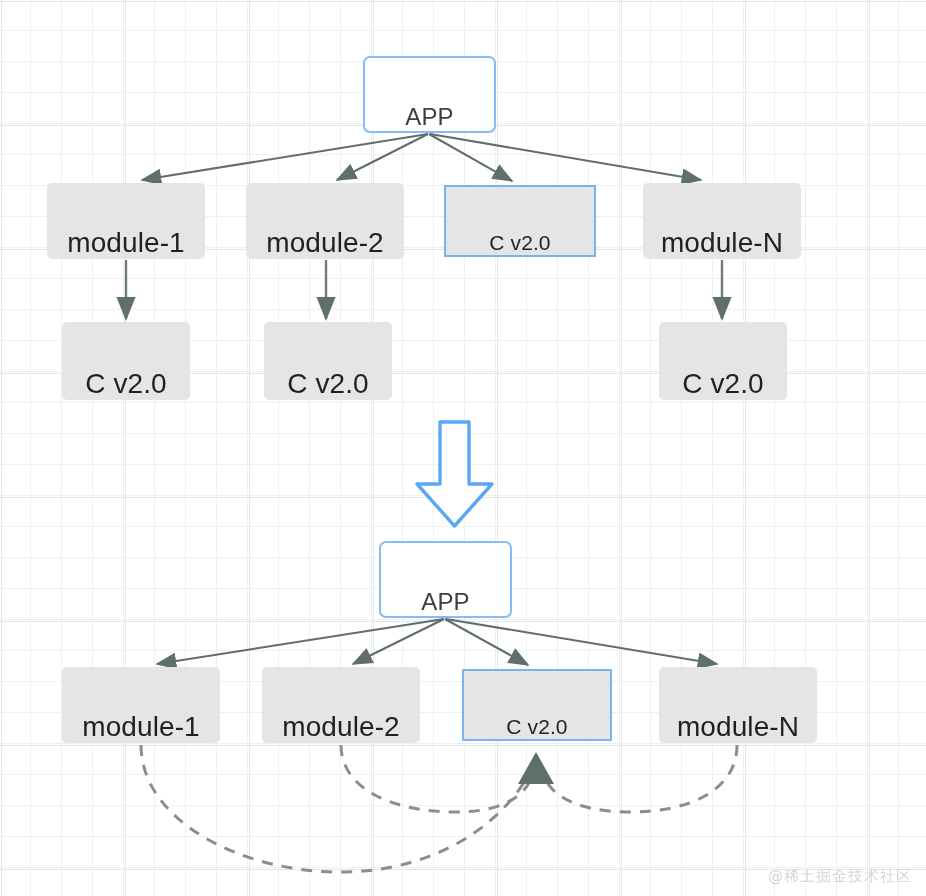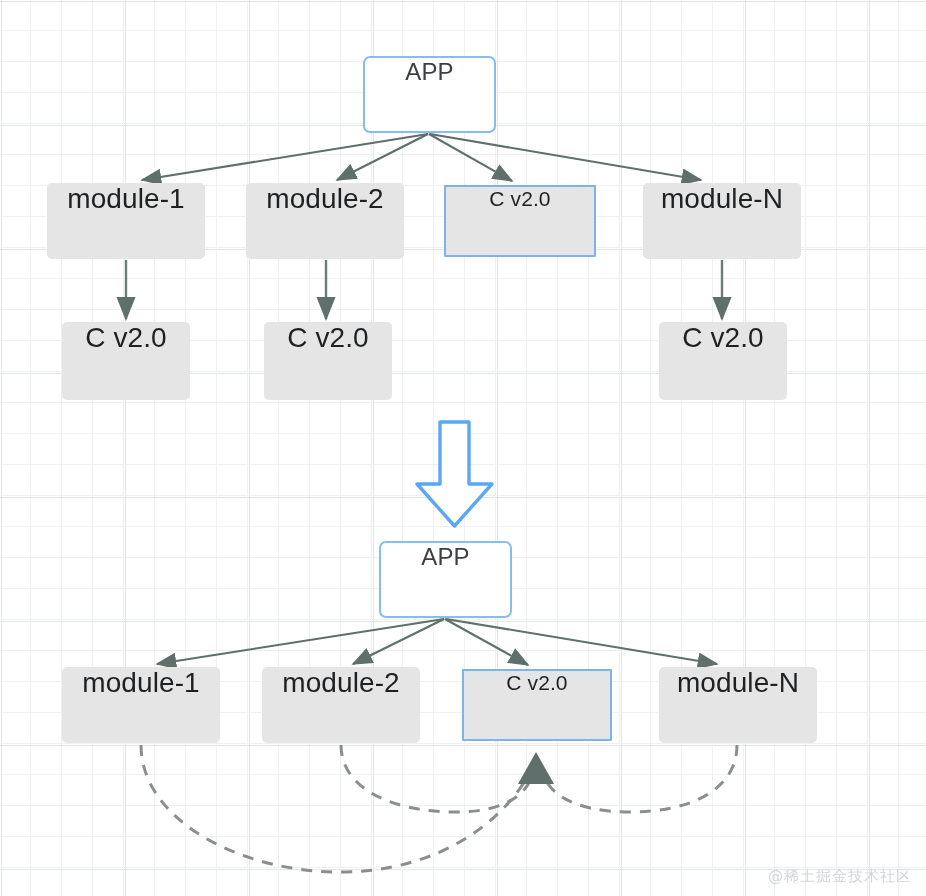--- a/index.html
+++ b/index.html
@@ -34,21 +34,21 @@
     left: 0;
     top: 0;
     width: 926px;
     height: 896px;
     pointer-events: none;
   }
   .node {
     position: absolute;
     box-sizing: border-box;
     display: flex;
-    align-items: flex-start;
+    align-items: flex-end;
     justify-content: center;
     text-align: center;
     color: #1f2022;
     letter-spacing: 0.1px;
     z-index: 3;
   }
   .node-app {
     background: #ffffff;
     border: 2px solid #85bdf0;
     border-radius: 7px;

